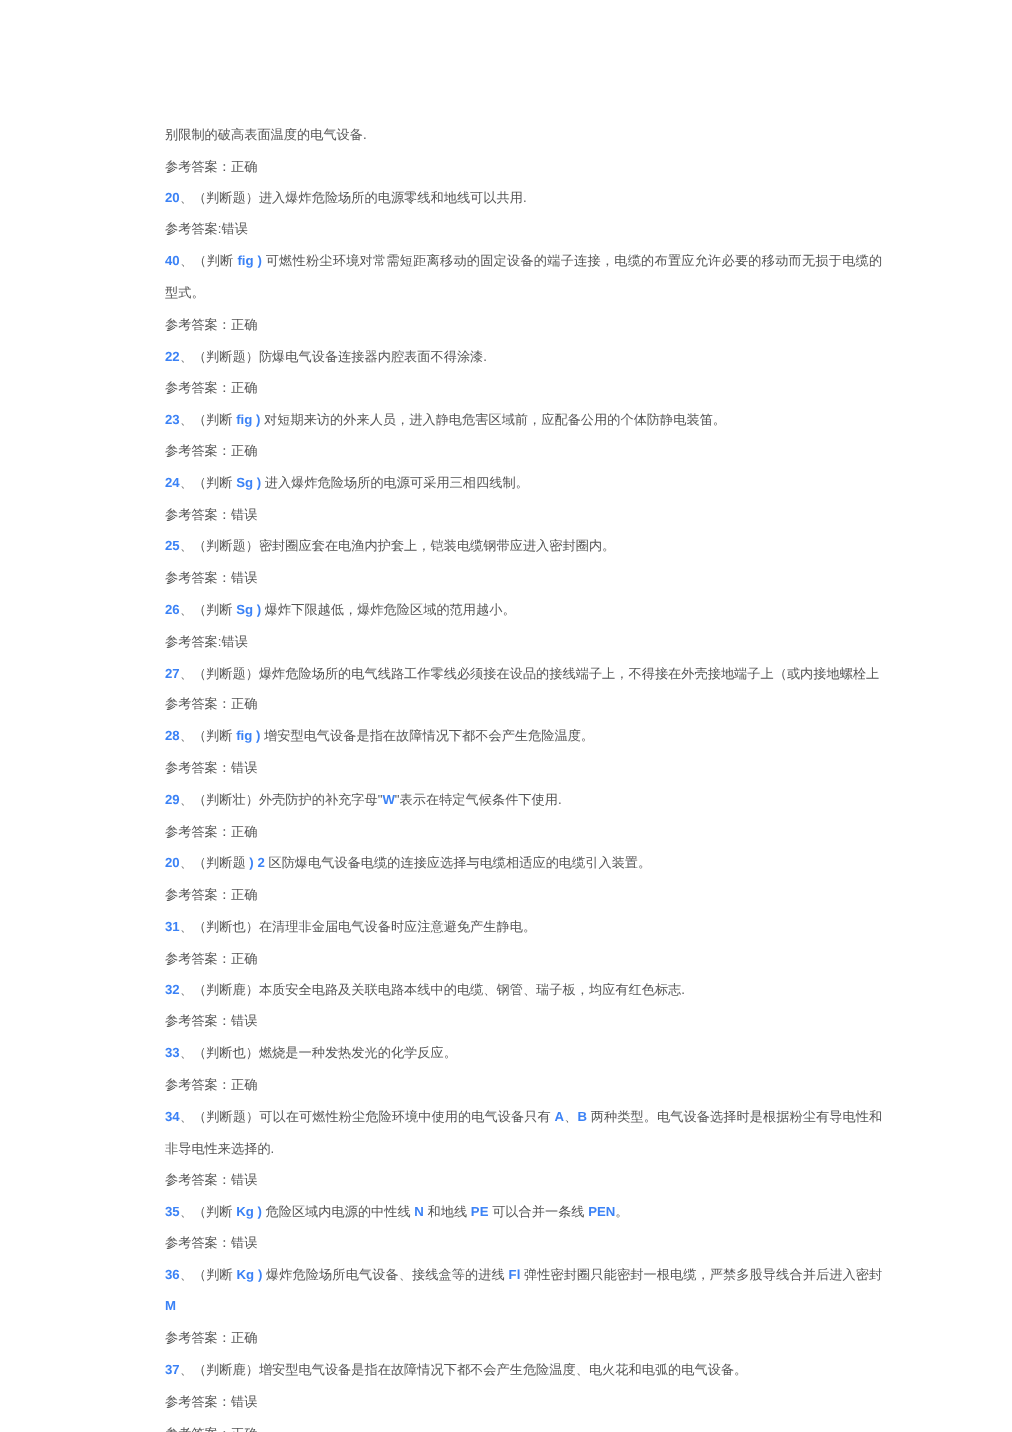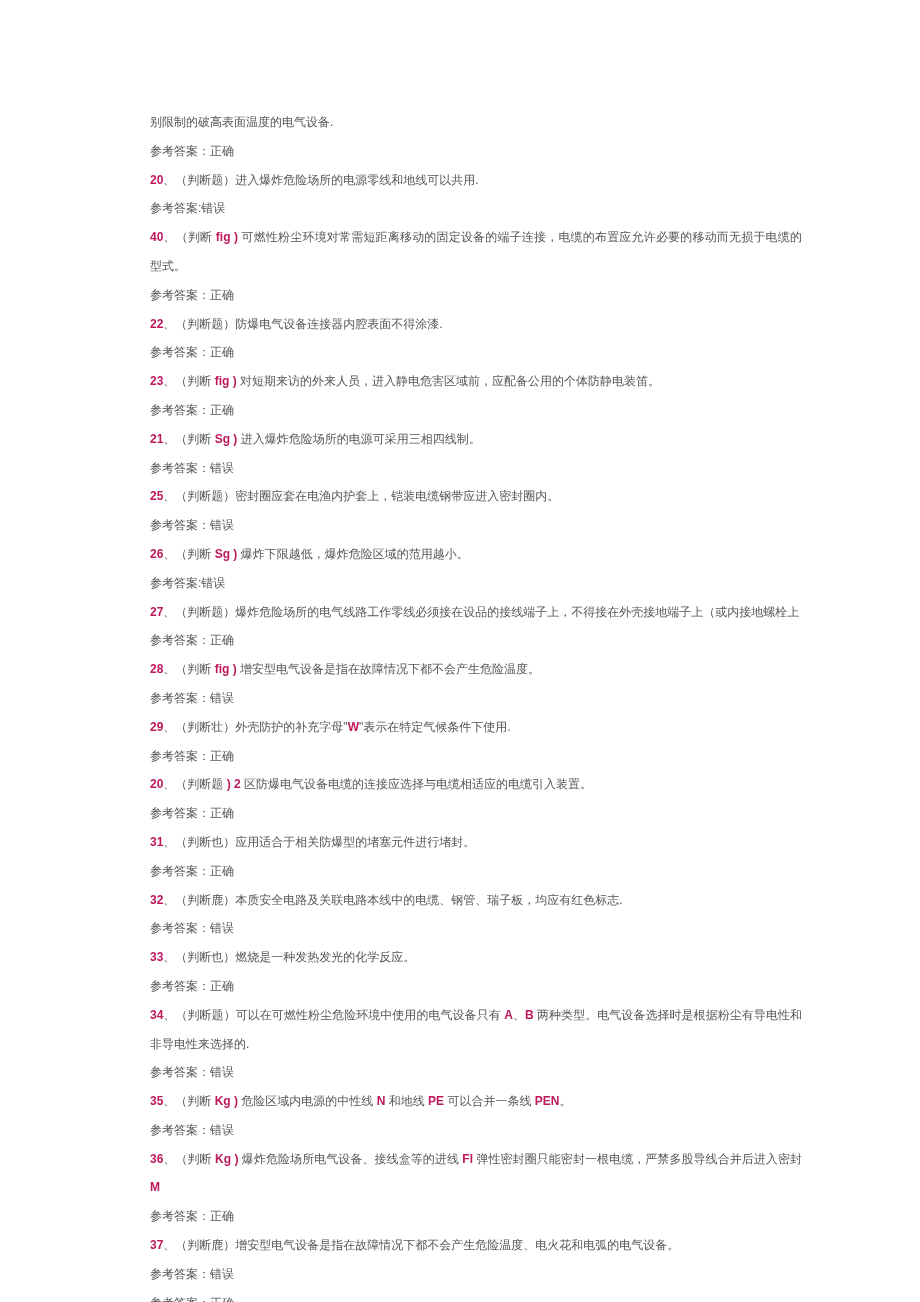--- a/index.html
+++ b/index.html
@@ -16,52 +16,52 @@
     padding: 108px 118px 40px 118px;
     box-sizing: border-box;
   }
   .line {
     text-align: justify;
     word-break: break-all;
     margin-left: 32px;
   }
   .bold {
     font-weight: 700;
-    color: #be185d;
+    color: #3b82f6;
   }
 </style>
 </head>
 <body>
 
 <div id="doc">
     <div class="line">别限制的破高表面温度的电气设备.</div>
     <div class="line">参考答案：正确</div>
     <div class="line"><span class="bold">20</span><span>、（判断题）进入爆炸危险场所的电源零线和地线可以共用.</span></div>
     <div class="line">参考答案:错误</div>
     <div class="line"><span class="bold">40</span><span>、（判断 </span><span class="bold">fig )</span><span> 可燃性粉尘环境对常需短距离移动的固定设备的端子连接，电缆的布置应允许必要的移动而无损于电缆的型式。</span></div>
     <div class="line">参考答案：正确</div>
     <div class="line"><span class="bold">22</span><span>、（判断题）防爆电气设备连接器内腔表面不得涂漆.</span></div>
     <div class="line">参考答案：正确</div>
     <div class="line"><span class="bold">23</span><span>、（判断 </span><span class="bold">fig )</span><span> 对短期来访的外来人员，进入静电危害区域前，应配备公用的个体防静电装笛。</span></div>
     <div class="line">参考答案：正确</div>
-    <div class="line"><span class="bold">21</span><span>、（判断 </span><span class="bold">Sg )</span><span> 进入爆炸危险场所的电源可采用三相四线制。</span></div>
+    <div class="line"><span class="bold">24</span><span>、（判断 </span><span class="bold">Sg )</span><span> 进入爆炸危险场所的电源可采用三相四线制。</span></div>
     <div class="line">参考答案：错误</div>
     <div class="line"><span class="bold">25</span><span>、（判断题）密封圈应套在电渔内护套上，铠装电缆钢带应进入密封圈内。</span></div>
     <div class="line">参考答案：错误</div>
     <div class="line"><span class="bold">26</span><span>、（判断 </span><span class="bold">Sg )</span><span> 爆炸下限越低，爆炸危险区域的范用越小。</span></div>
     <div class="line">参考答案:错误</div>
     <div class="line"><span class="bold">27</span><span>、（判断题）爆炸危险场所的电气线路工作零线必须接在设品的接线端子上，不得接在外壳接地端子上（或内接地螺栓上</span></div>
     <div class="line">参考答案：正确</div>
     <div class="line"><span class="bold">28</span><span>、（判断 </span><span class="bold">fig )</span><span> 增安型电气设备是指在故障情况下都不会产生危险温度。</span></div>
     <div class="line">参考答案：错误</div>
     <div class="line"><span class="bold">29</span><span>、（判断壮）外壳防护的补充字母"</span><span class="bold">W</span><span>"表示在特定气候条件下使用.</span></div>
     <div class="line">参考答案：正确</div>
     <div class="line"><span class="bold">20</span><span>、（判断题 </span><span class="bold">) 2</span><span> 区防爆电气设备电缆的连接应选择与电缆相适应的电缆引入装置。</span></div>
     <div class="line">参考答案：正确</div>
-    <div class="line"><span class="bold">31</span><span>、（判断也）应用适合于相关防爆型的堵塞元件进行堵封。</span></div>
+    <div class="line"><span class="bold">31</span><span>、（判断也）在清理非金届电气设备时应注意避免产生静电。</span></div>
     <div class="line">参考答案：正确</div>
     <div class="line"><span class="bold">32</span><span>、（判断鹿）本质安全电路及关联电路本线中的电缆、钢管、瑞子板，均应有红色标志.</span></div>
     <div class="line">参考答案：错误</div>
     <div class="line"><span class="bold">33</span><span>、（判断也）燃烧是一种发热发光的化学反应。</span></div>
     <div class="line">参考答案：正确</div>
     <div class="line"><span class="bold">34</span><span>、（判断题）可以在可燃性粉尘危险环境中使用的电气设备只有 </span><span class="bold">A</span><span>、</span><span class="bold">B</span><span> 两种类型。电气设备选择时是根据粉尘有导电性和非导电性来选择的.</span></div>
     <div class="line">参考答案：错误</div>
     <div class="line"><span class="bold">35</span><span>、（判断 </span><span class="bold">Kg )</span><span> 危险区域内电源的中性线 </span><span class="bold">N</span><span> 和地线 </span><span class="bold">PE</span><span> 可以合并一条线 </span><span class="bold">PEN</span><span>。</span></div>
     <div class="line">参考答案：错误</div>
     <div class="line"><span class="bold">36</span><span>、（判断 </span><span class="bold">Kg )</span><span> 爆炸危险场所电气设备、接线盒等的进线 </span><span class="bold">Fl</span><span> 弹性密封圈只能密封一根电缆，严禁多股导线合并后进入密封 </span><span class="bold">M</span></div>

